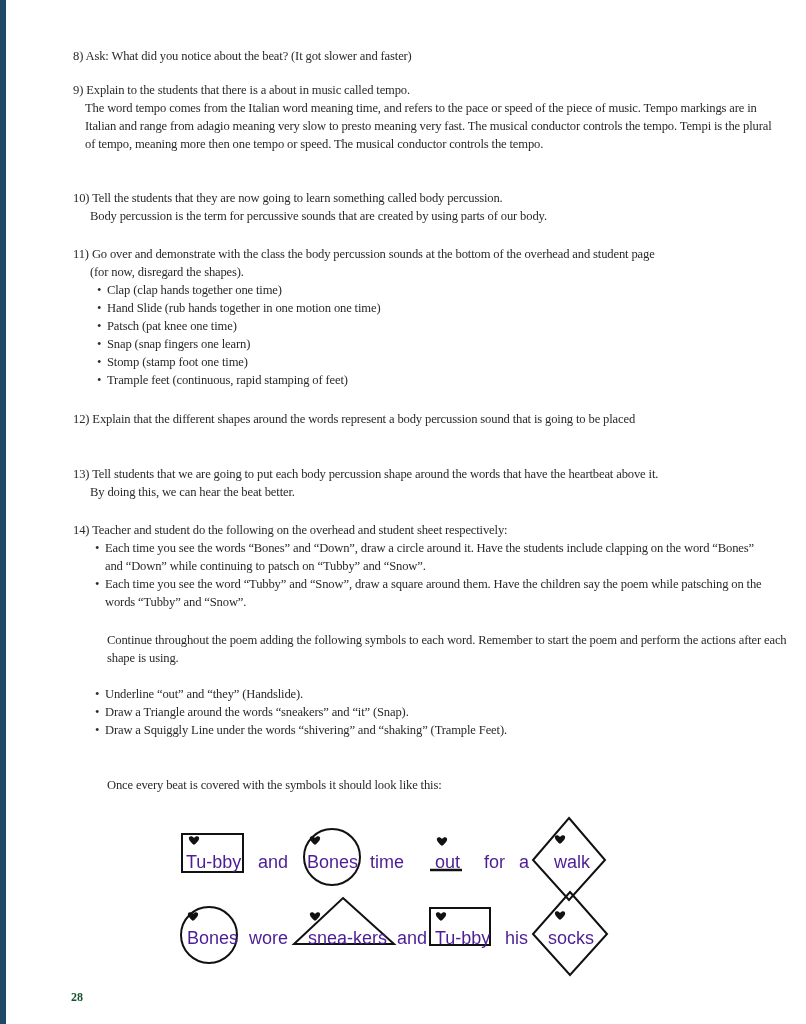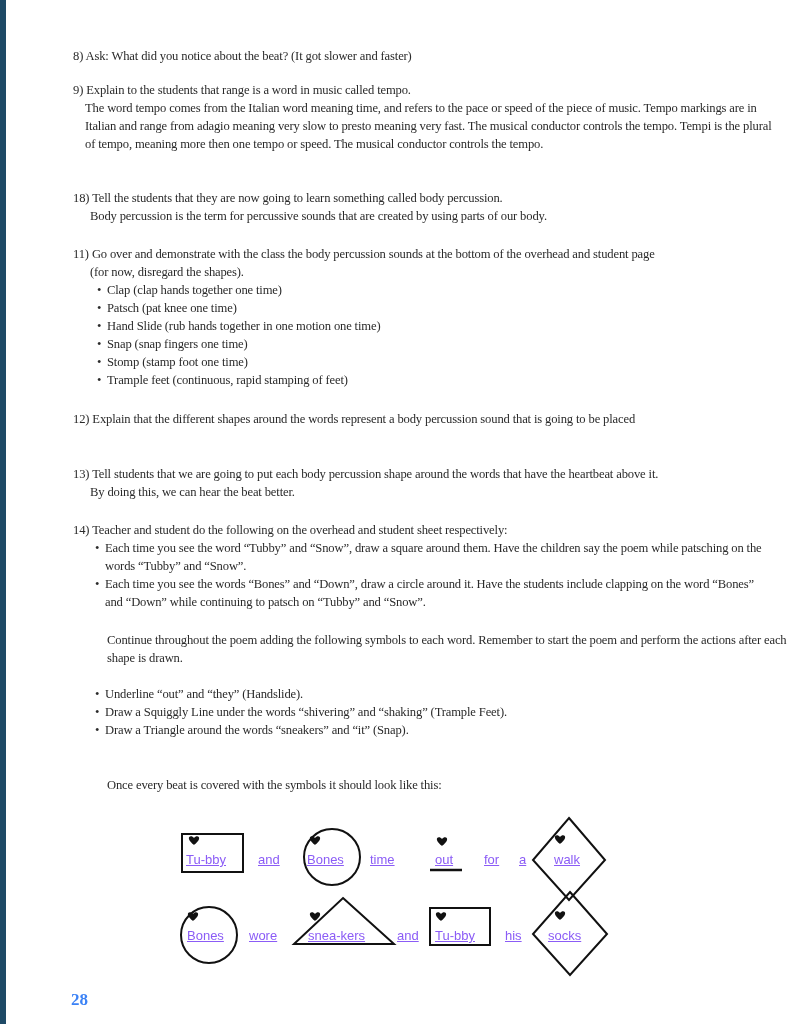--- a/index.html
+++ b/index.html
@@ -26,92 +26,92 @@
   }
   .bullets.wide li { padding-right: 10px; }
   em.title { font-style: italic; }
   .para { position: absolute; left: 95px; width: 680px; font-size: 12.6px; line-height: 18px; letter-spacing: -0.15px; }
 
   
   .poem { position: absolute; left: 0; top: 0; width: 806px; height: 1024px; pointer-events: none; }
   .poem svg { position: absolute; left: 0; top: 0; }
   .pw {
     position: absolute; font-family: "Liberation Sans", "DejaVu Sans", sans-serif;
-    font-size: 13px; color: #8b5cf6; white-space: nowrap; pointer-events: auto; text-decoration: underline;
+    font-size: 18px; color: #4c1d95; white-space: nowrap; pointer-events: auto;
   }
   .page-number {
-    position: absolute; left: 59px; top: 978px; font-size: 17px; font-weight: bold;
-    color: #3b82f6;
+    position: absolute; left: 59px; top: 978px; font-size: 12px; font-weight: bold;
+    color: #14532d;
   }
 </style>
 </head>
 <body>
 
 <div class="edge-strip"></div>
 
 <div class="page">
 
   <div class="step" style="top:35px;">
     <span>8)</span>
     <span>Ask: What did you notice about the beat? (It got slower and faster)</span>
   </div>
 
   <div class="step" style="top:69px;">
     <span>9)</span>
-    <span>Explain to the students that range is a word in music called tempo.</span>
+    <span>Explain to the students that there is a about in music called tempo.</span>
     <span class="indent" style="padding-left:12px; padding-right:0;">The word tempo comes from the Italian word meaning time, and refers to the pace or speed of the piece of music. Tempo markings are in Italian and range from adagio meaning very slow to presto meaning very fast. The musical conductor controls the tempo. Tempi is the plural of tempo, meaning more then one tempo or speed. The musical conductor controls the tempo.</span>
   </div>
 
   <div class="step" style="top:177px;">
-    <span>18)</span>
+    <span>10)</span>
     <span>Tell the students that they are now going to learn something called body percussion.</span>
     <span class="indent">Body percussion is the term for percussive sounds that are created by using parts of our body.</span>
   </div>
 
   <div class="step" style="top:233px;">
     <span>11)</span>
     <span>Go over and demonstrate with the class the body percussion sounds at the bottom of the overhead and student page</span>
     <span class="indent">(for now, disregard the shapes).</span>
     <ul class="bullets">
       <li>Clap (clap hands together one time)</li>
+      <li>Hand Slide (rub hands together in one motion one time)</li>
       <li>Patsch (pat knee one time)</li>
-      <li>Hand Slide (rub hands together in one motion one time)</li>
-      <li>Snap (snap fingers one time)</li>
+      <li>Snap (snap fingers one learn)</li>
       <li>Stomp (stamp foot one time)</li>
       <li>Trample feet (continuous, rapid stamping of feet)</li>
     </ul>
   </div>
 
   <div class="step" style="top:398px;">
     <span>12)</span>
     <span>Explain that the different shapes around the words represent a body percussion sound that is going to be placed</span>
   </div>
 
   <div class="step" style="top:453px;">
     <span>13)</span>
     <span>Tell students that we are going to put each body percussion shape around the words that have the heartbeat above it.</span>
     <span class="indent">By doing this, we can hear the beat better.</span>
   </div>
 
   <div class="step" style="top:509px;">
     <span>14)</span>
     <span>Teacher and student do the following on the overhead and student sheet respectively:</span>
     <ul class="bullets wide" style="padding-left:22px;">
+      <li>Each time you see the words “Bones” and “Down”, draw a circle around it. Have the students include clapping on the word “Bones” and “Down” while continuing to patsch on “Tubby” and “Snow”.</li>
       <li>Each time you see the word “Tubby” and “Snow”, draw a square around them. Have the children say the poem while patsching on the words “Tubby” and “Snow”.</li>
-      <li>Each time you see the words “Bones” and “Down”, draw a circle around it. Have the students include clapping on the word “Bones” and “Down” while continuing to patsch on “Tubby” and “Snow”.</li>
     </ul>
   </div>
 
-  <div class="para" style="top:619px;">Continue throughout the poem adding the following symbols to each word. Remember to start the poem and perform the actions after each shape is drawn.</div>
+  <div class="para" style="top:619px;">Continue throughout the poem adding the following symbols to each word. Remember to start the poem and perform the actions after each shape is using.</div>
 
   <div class="step" style="top:673px;">
     <ul class="bullets" style="padding-left:22px;">
       <li>Underline “out” and “they” (Handslide).</li>
+      <li>Draw a Triangle around the words “sneakers” and “it” (Snap).</li>
       <li>Draw a Squiggly Line under the words “shivering” and “shaking” (Trample Feet).</li>
-      <li>Draw a Triangle around the words “sneakers” and “it” (Snap).</li>
     </ul>
   </div>
 
   <div class="para" style="top:764px;">Once every beat is covered with the symbols it should look like this:</div>
 
   <div class="poem">
     <svg width="806" height="1024">
       <g stroke="#111" stroke-width="2" fill="none">
 
         <rect x="170" y="822" width="61" height="38"></rect>

